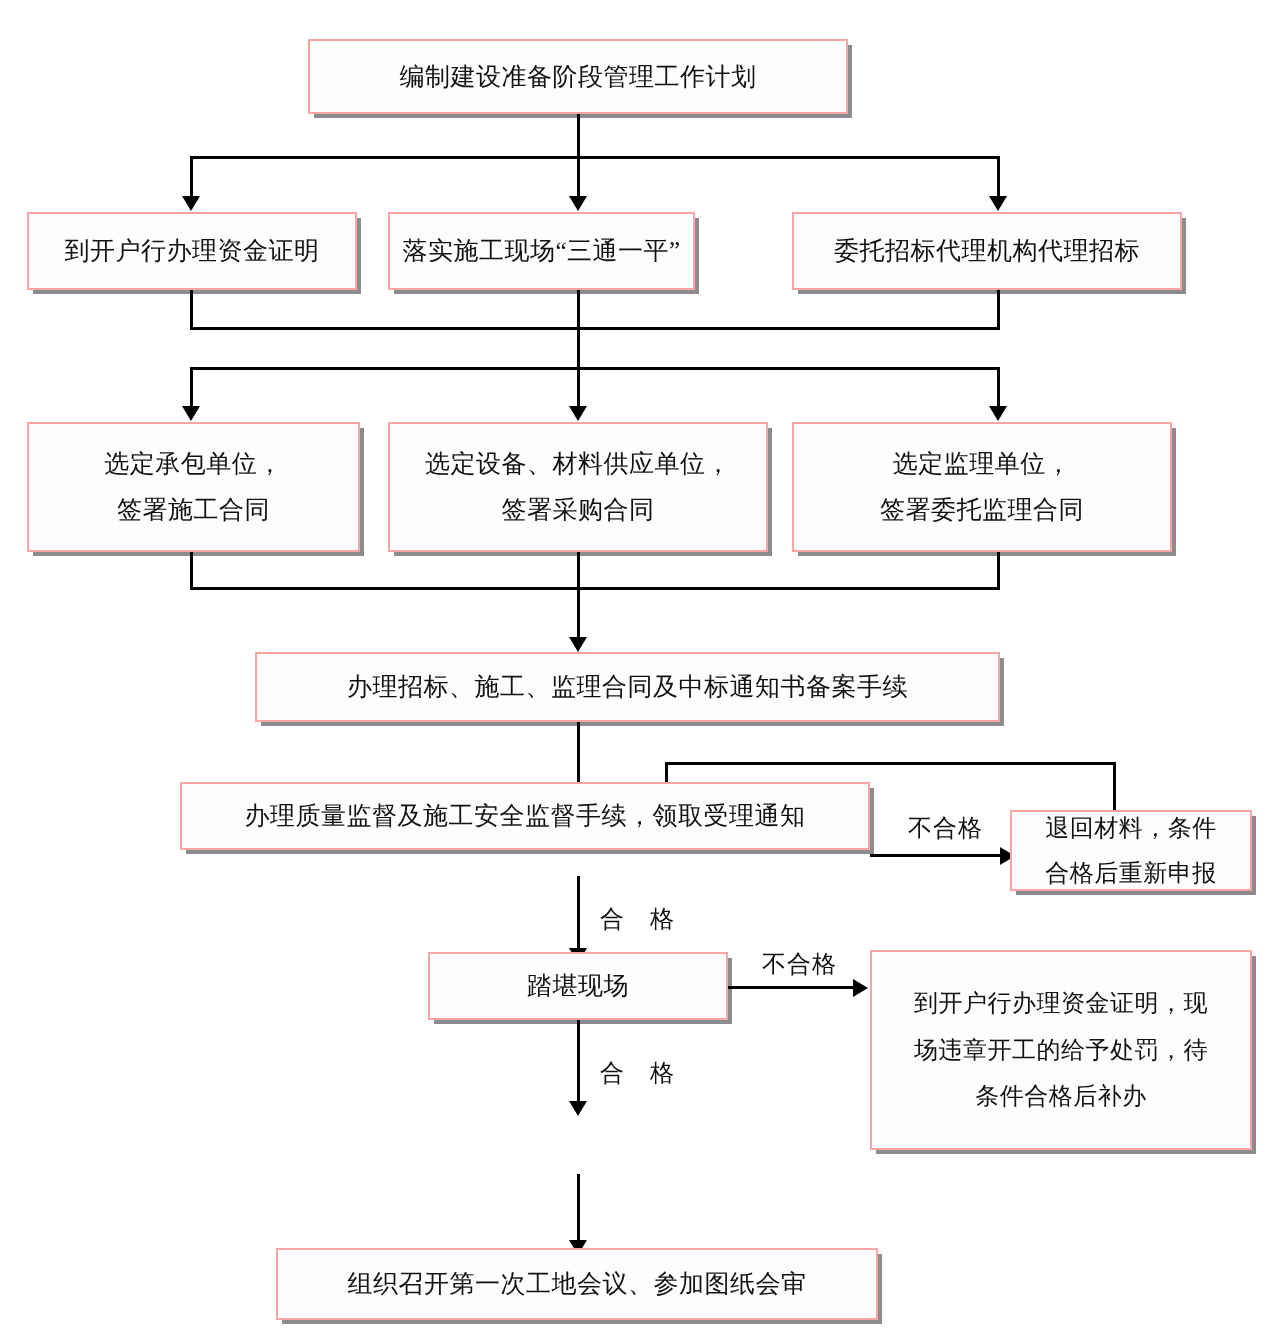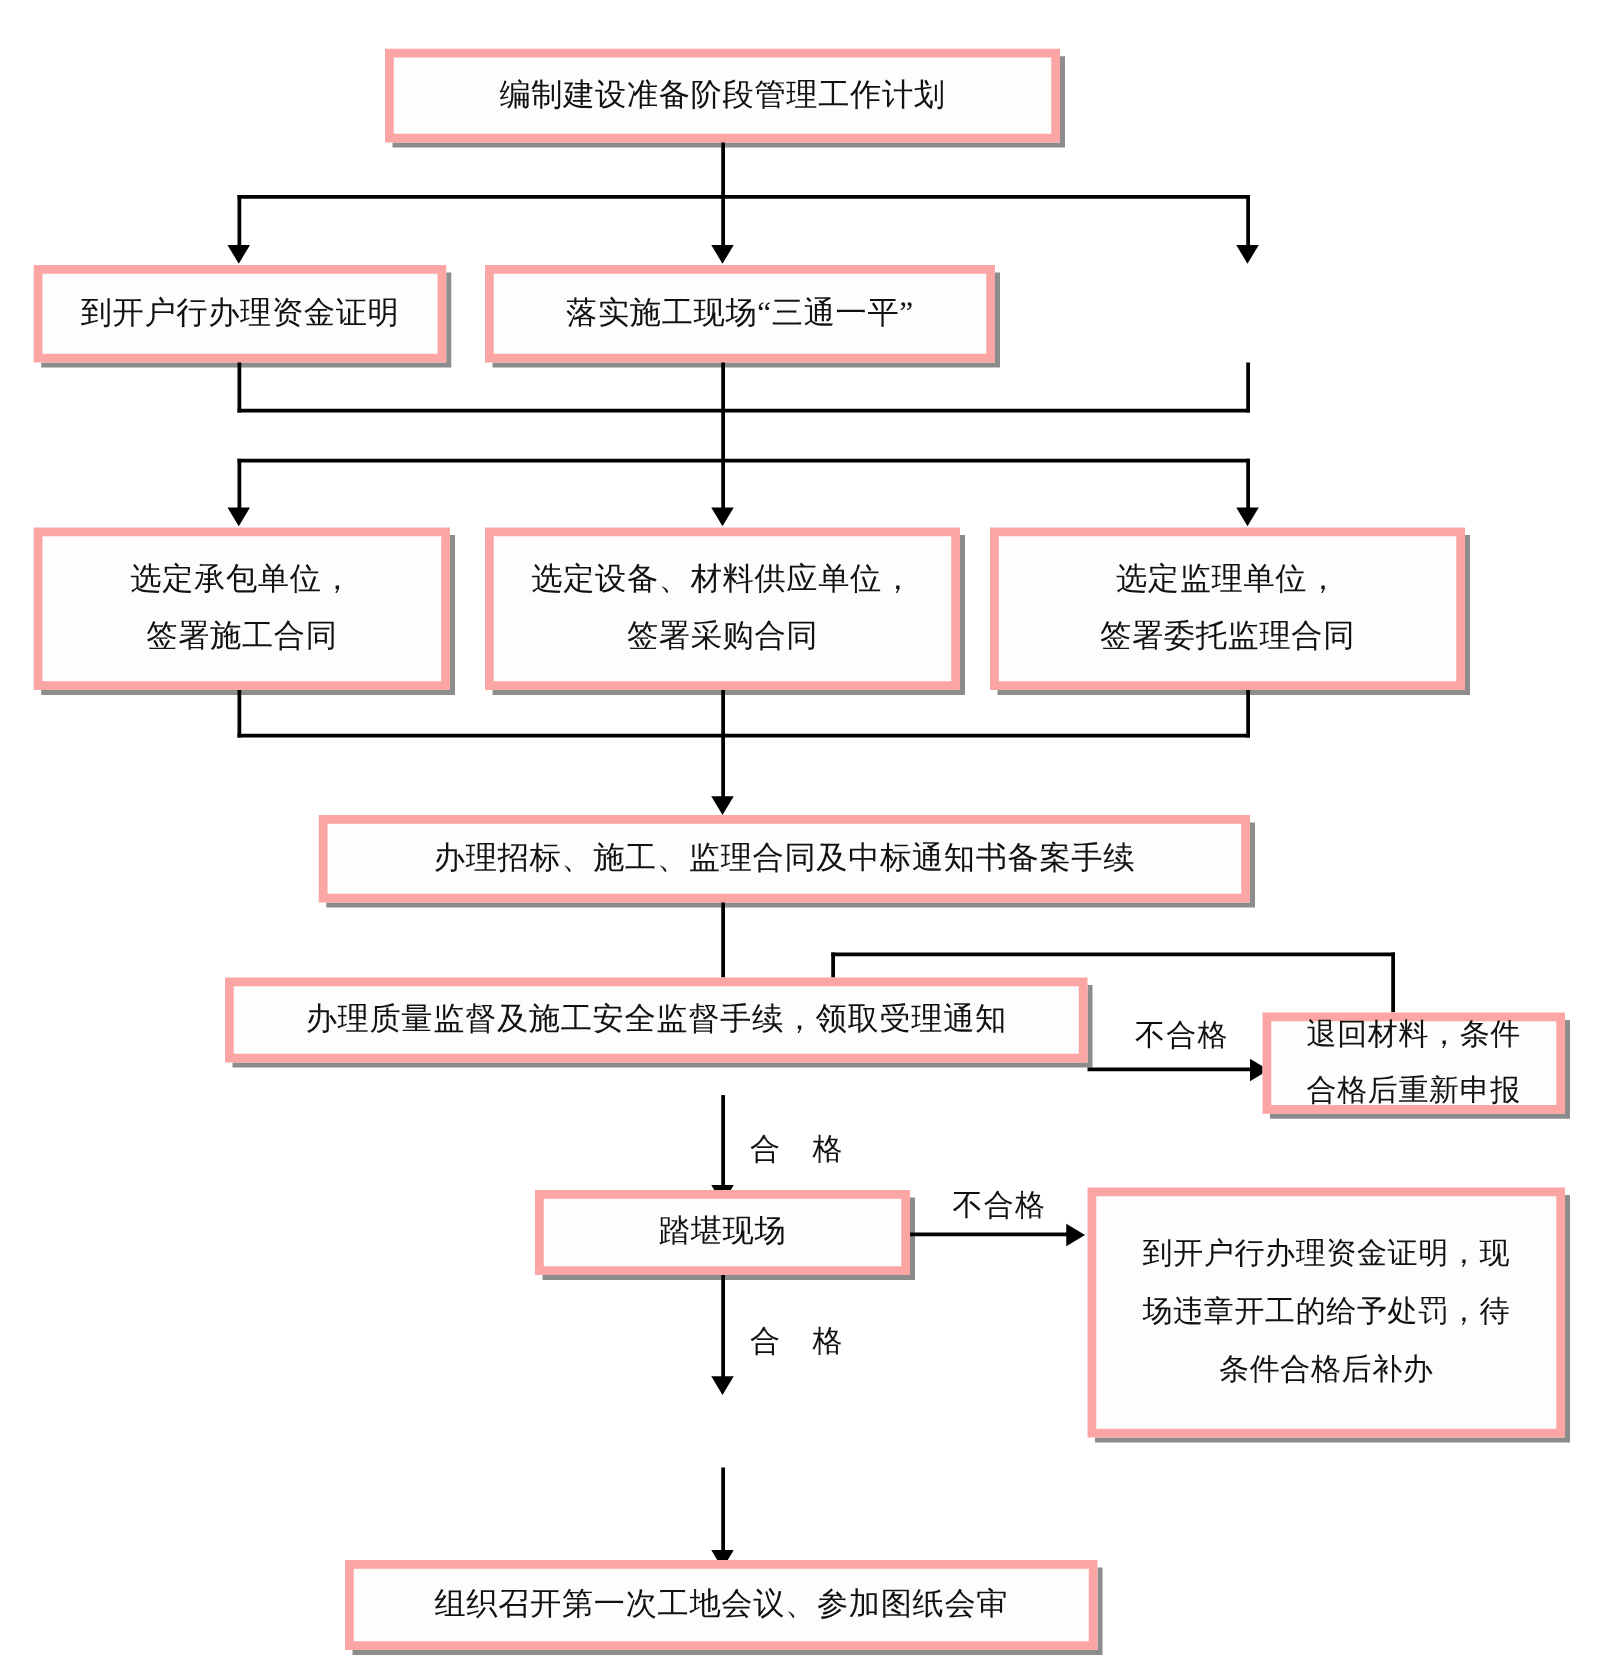--- a/index.html
+++ b/index.html
@@ -15,21 +15,21 @@
     position: relative;
     width: 1280px;
     height: 1344px;
     background: #ffffff;
     overflow: hidden;
   }
   
   .node {
     position: absolute;
     box-sizing: border-box;
-    border: 7px solid #fca5a5;
+    border: 2px solid #fca5a5;
     background: #fdfdfd;
     box-shadow: 5px 5px 0 -1px rgba(120,120,120,0.85);
     display: flex;
     flex-direction: column;
     align-items: center;
     justify-content: center;
     text-align: center;
     line-height: 1.65;
     font-size: 25px;
     letter-spacing: 0.5px;
@@ -94,22 +94,25 @@
   <div class="seg vline" style="left:190px; top:156px; width:3px; height:44px;"></div>
   <div class="seg vline" style="left:577px; top:156px; width:3px; height:44px;"></div>
   <div class="seg vline" style="left:997px; top:156px; width:3px; height:44px;"></div>
   <div class="arrow-down" style="left:182px; top:196px;"></div>
   <div class="arrow-down" style="left:569px; top:196px;"></div>
   <div class="arrow-down" style="left:989px; top:196px;"></div>
 
   <div class="node" style="left:27px; top:212px; width:330px; height:78px;">
     <span class="line">到开户行办理资金证明</span>
   </div>
-  <div class="node" style="left:388px; top:212px; width:408px; height:78px;align-items:center;">
+  <div class="node" style="left:388px; top:212px; width:307px; height:78px;align-items:center;">
     <span class="line">落实施工现场“三通一平”</span>
+  </div>
+  <div class="node" style="left:792px; top:212px; width:390px; height:78px;">
+    <span class="line">委托招标代理机构代理招标</span>
   </div>
 
   <div class="seg vline" style="left:190px; top:290px; width:3px; height:40px;"></div>
   <div class="seg vline" style="left:577px; top:290px; width:3px; height:120px;"></div>
   <div class="seg vline" style="left:997px; top:290px; width:3px; height:40px;"></div>
   <div class="seg hline" style="left:190px; top:327px; width:810px; height:3px;"></div>
 
   <div class="seg hline" style="left:190px; top:367px; width:810px; height:3px;"></div>
   <div class="seg vline" style="left:190px; top:367px; width:3px; height:44px;"></div>
   <div class="seg vline" style="left:997px; top:367px; width:3px; height:44px;"></div>

